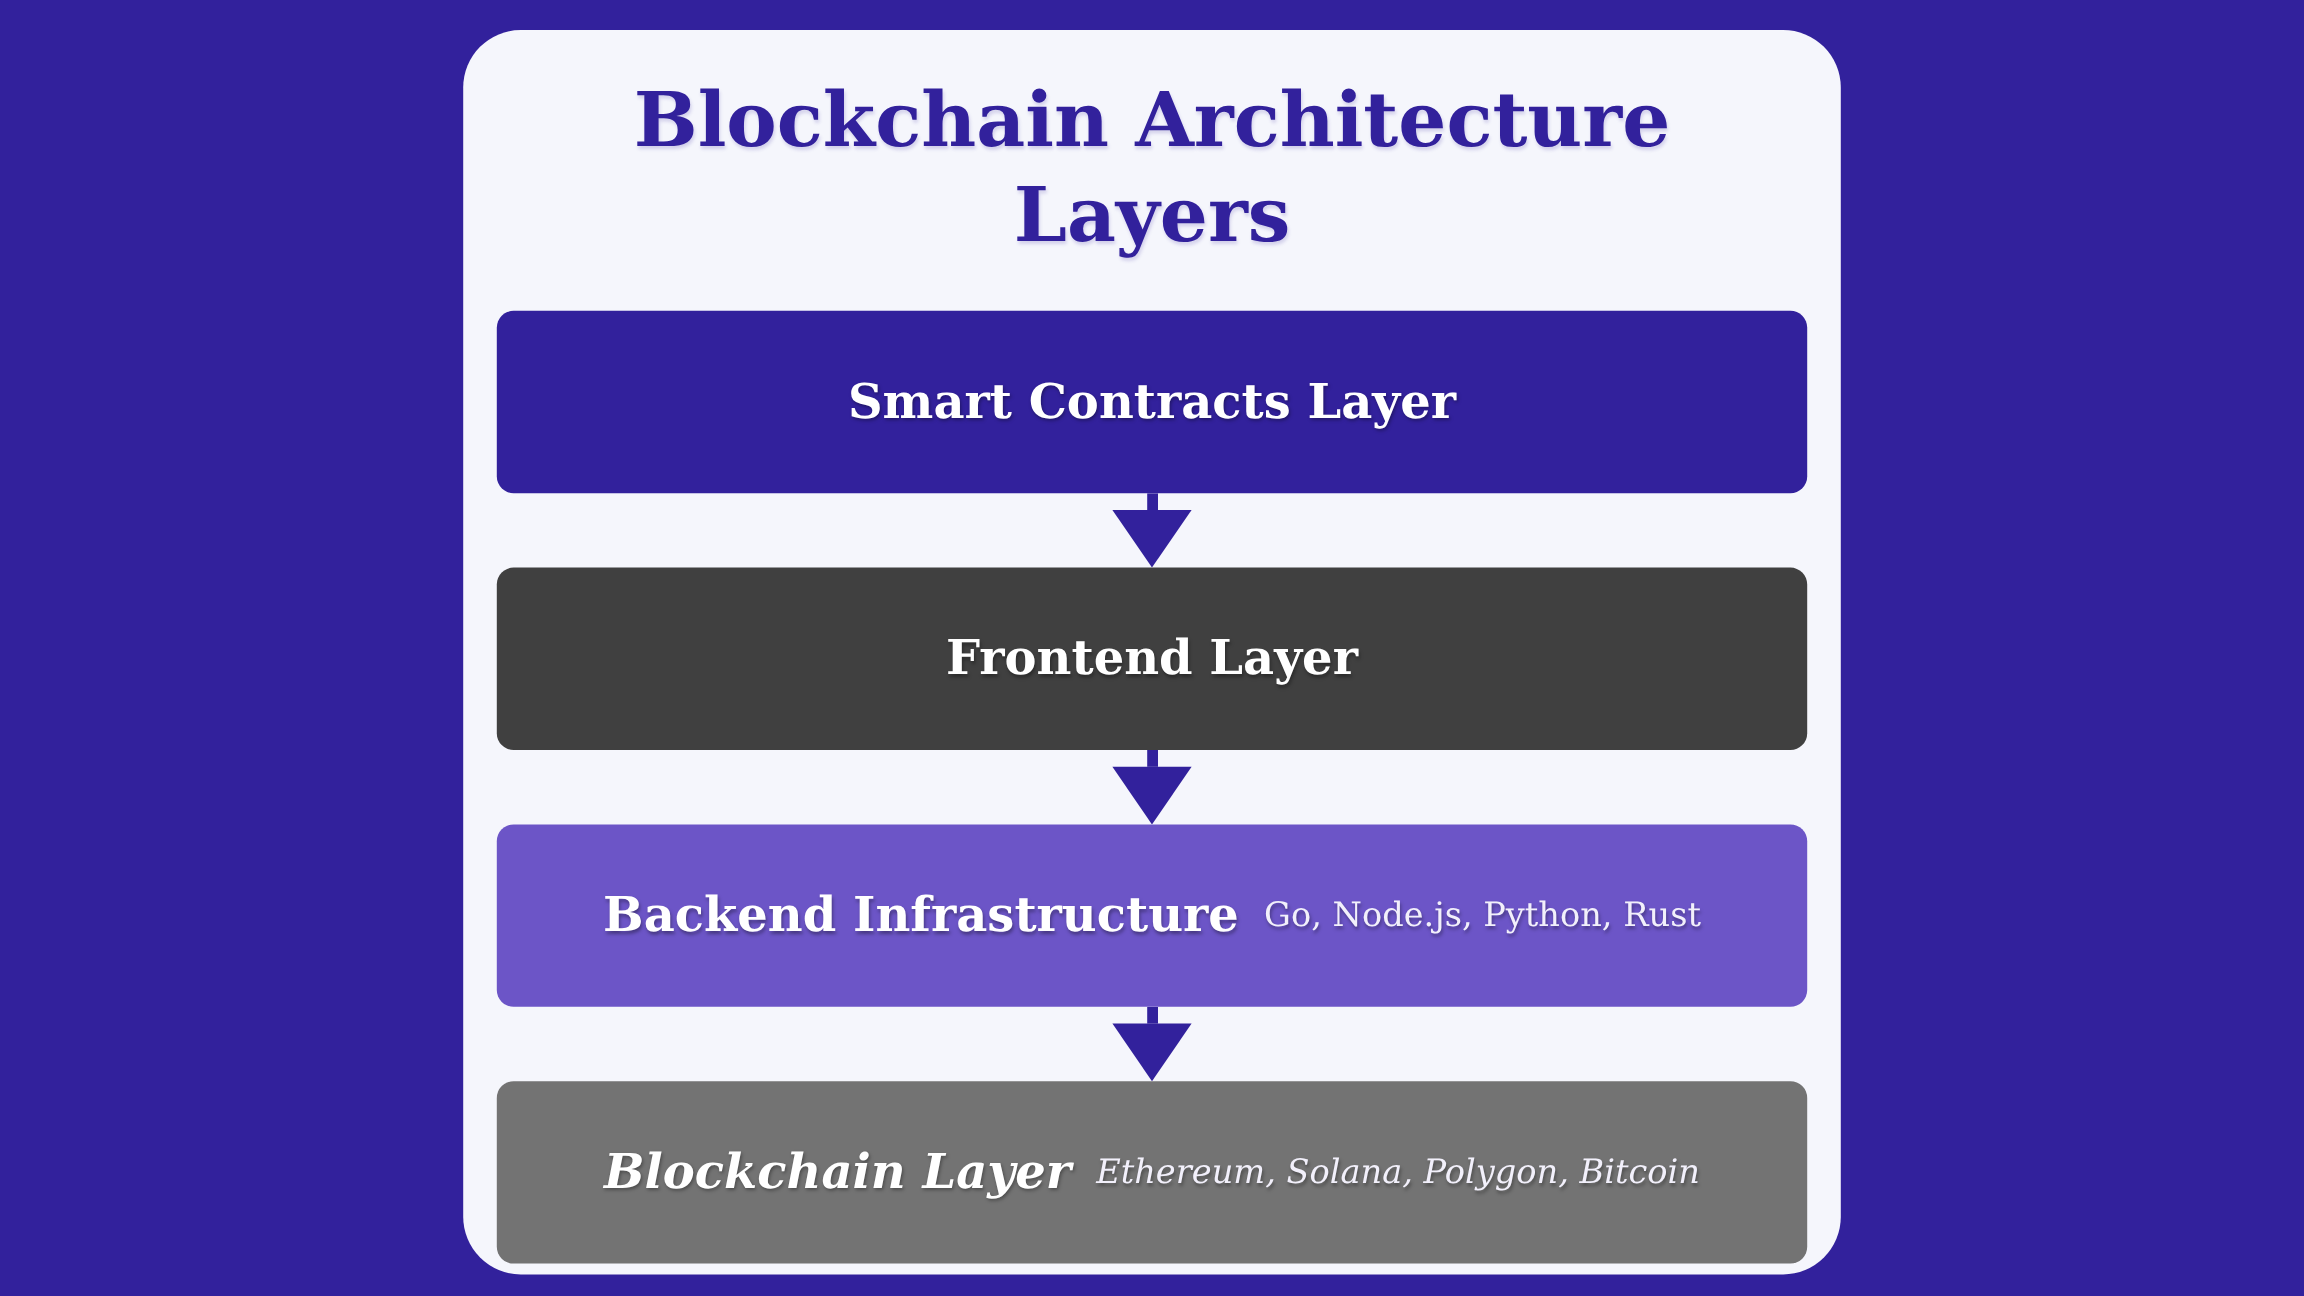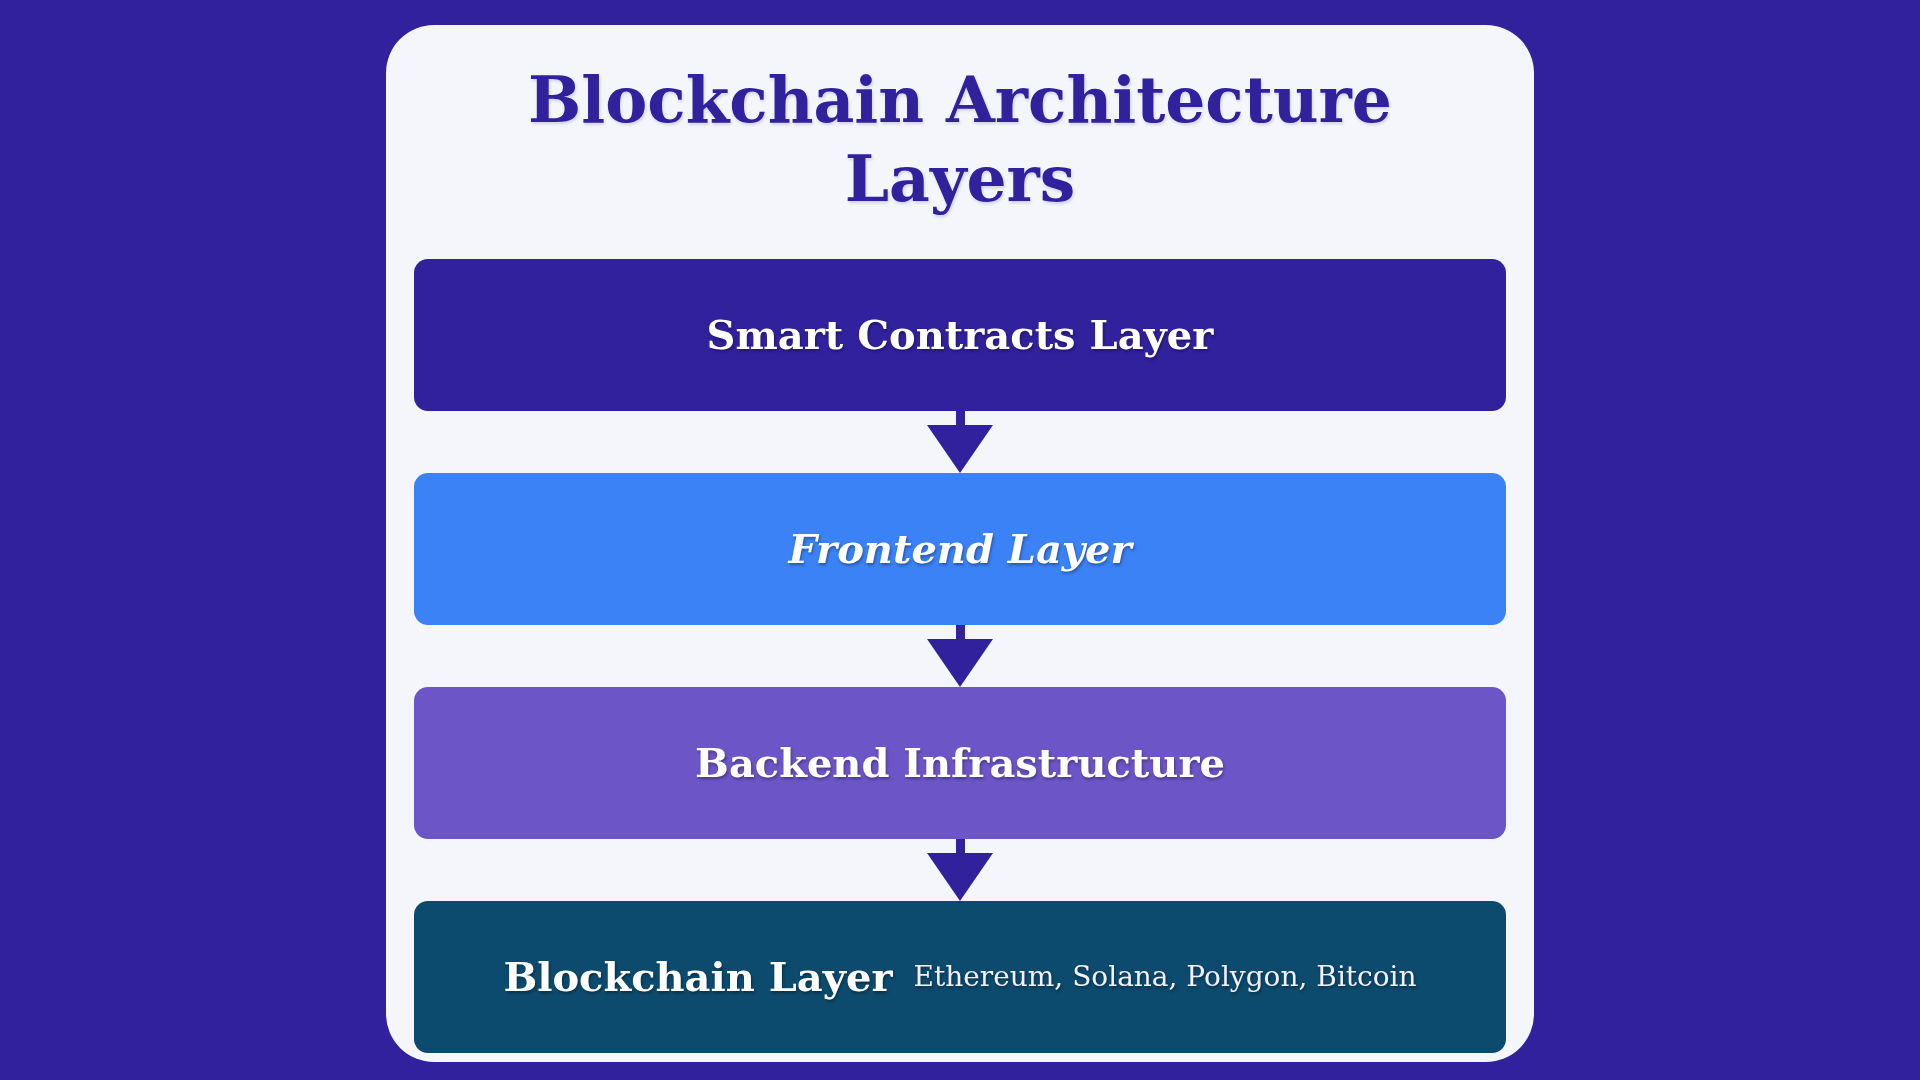--- a/index.html
+++ b/index.html
@@ -87,37 +87,38 @@
 
     <div class="layer layer-0" style="background: rgb(50, 33, 156);">
       <div class="layer-title">Smart Contracts Layer</div>
     </div>
 
     <div class="connector">
       <div class="stem"></div>
       <div class="head"></div>
     </div>
 
-    <div class="layer layer-1" style="background: #3b82f6; font-style: italic;">
+    <div class="layer layer-1" style="background: #404040;">
       <div class="layer-title">Frontend Layer</div>
     </div>
 
     <div class="connector">
       <div class="stem"></div>
       <div class="head"></div>
     </div>
 
     <div class="layer layer-2" style="background: rgb(108, 85, 199);">
       <div class="layer-title">Backend Infrastructure</div>
+      <div class="layer-sub">Go, Node.js, Python, Rust</div>
     </div>
 
     <div class="connector">
       <div class="stem"></div>
       <div class="head"></div>
     </div>
 
-    <div class="layer layer-3" style="background: #0c4a6e;">
+    <div class="layer layer-3" style="background: #737373; font-style: italic;">
       <div class="layer-title">Blockchain Layer</div>
       <div class="layer-sub">Ethereum, Solana, Polygon, Bitcoin</div>
     </div>
 
   </div>
 </div>
 
 </body></html>

